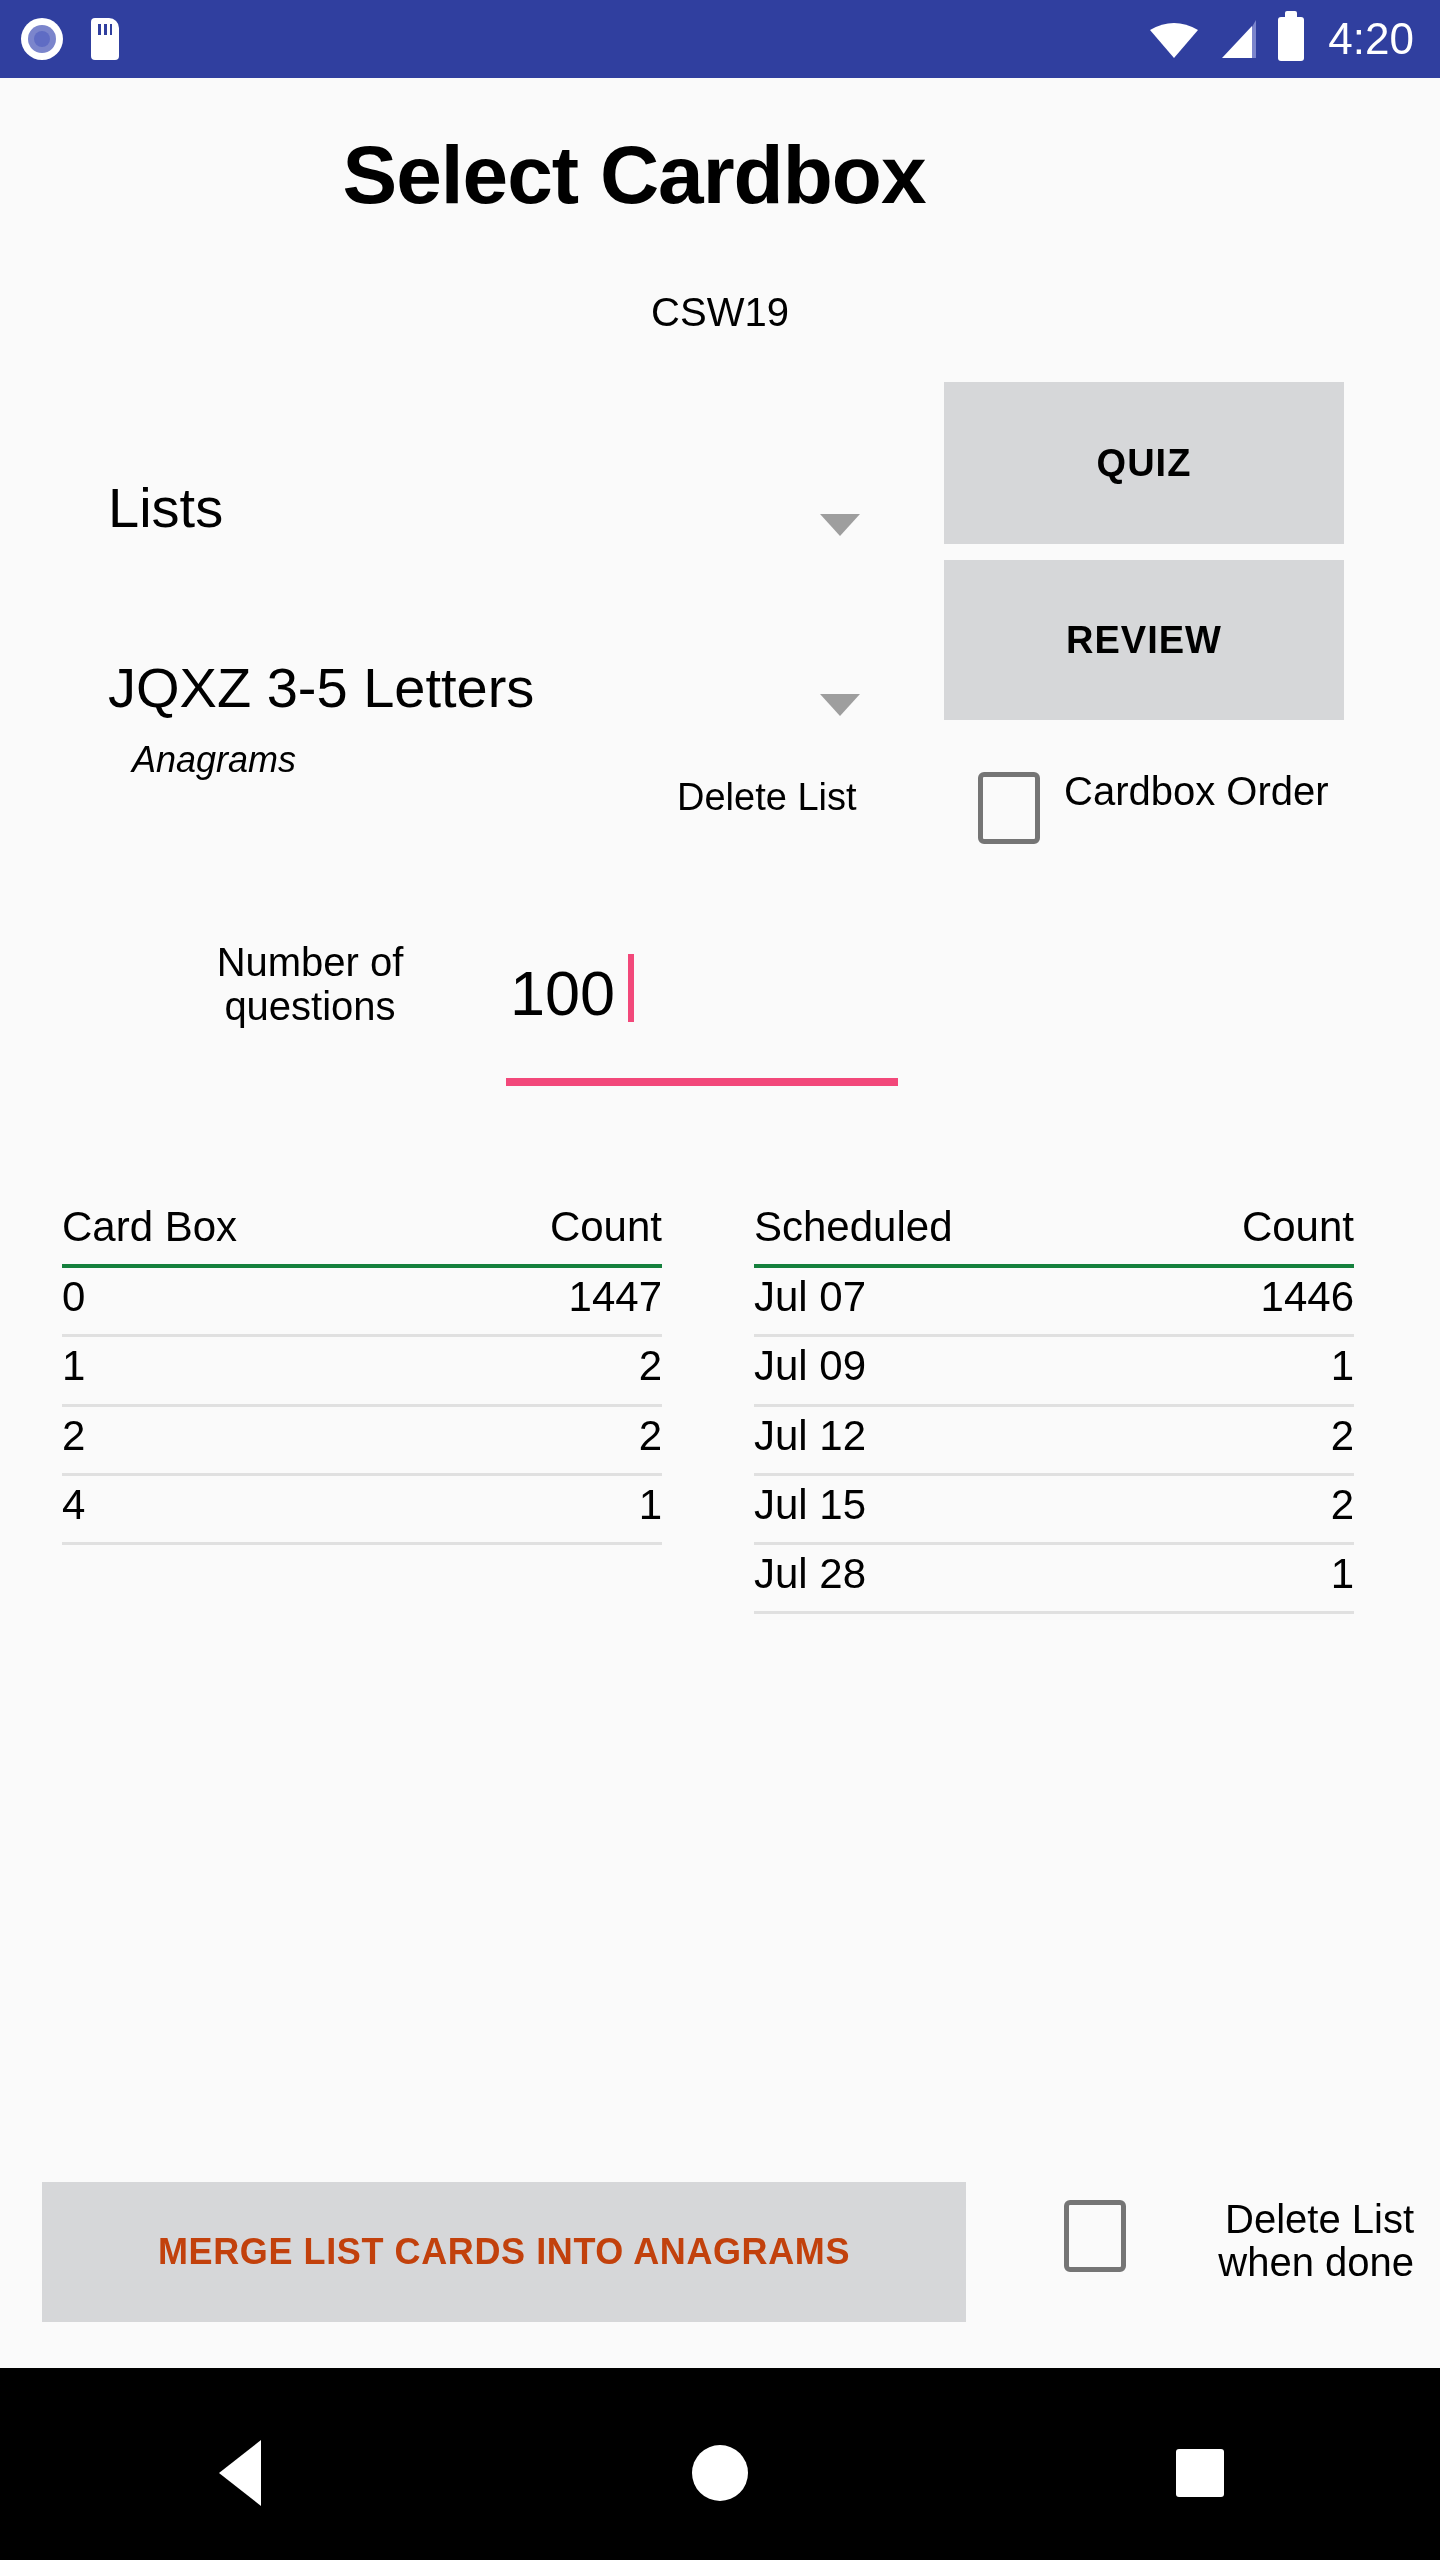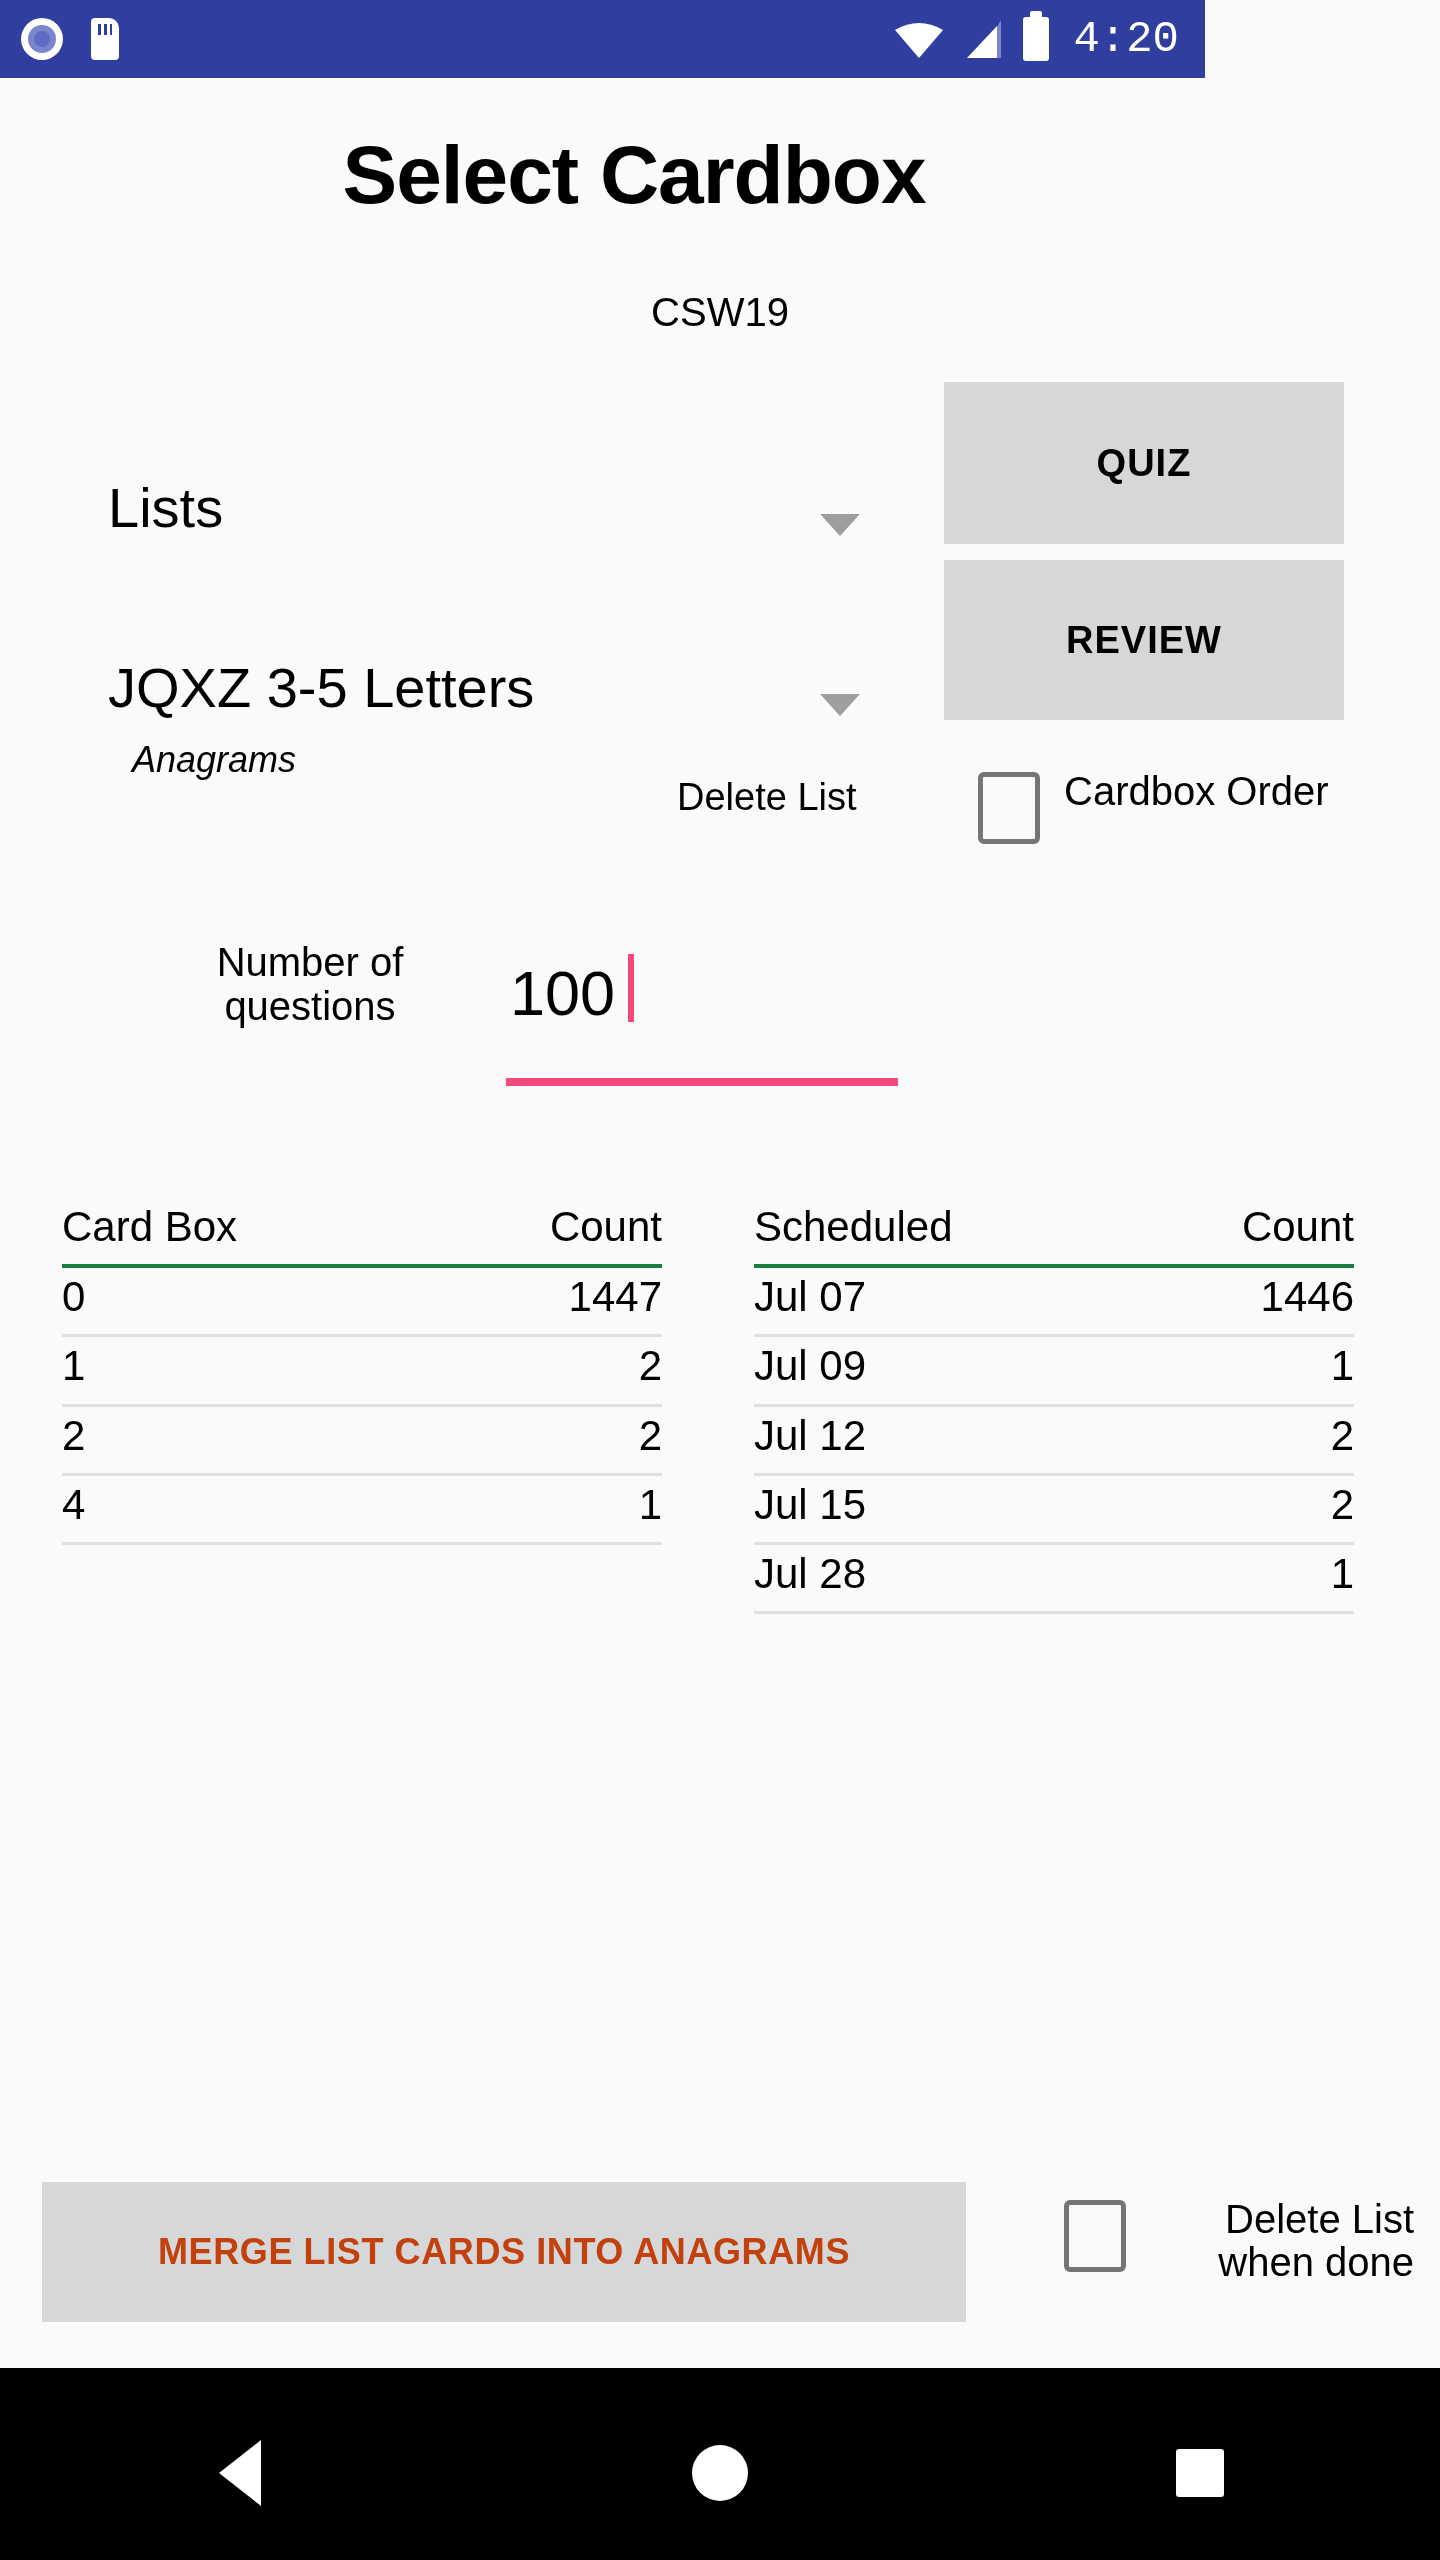--- a/index.html
+++ b/index.html
@@ -16,27 +16,26 @@
     position: relative;
     width: 1440px;
     height: 2560px;
     background: #fafafa;
   }
 
   
   .status-bar {
     position: absolute;
     top: 0; left: 0;
-    width: 1205px;
+    width: 1440px;
     height: 78px;
     background: #303f9f;
     display: flex;
     align-items: center;
     padding: 0 26px 0 21px;
-    font-family: Liberation Mono, monospace;
   }
   .status-left {
     display: flex;
     align-items: center;
     gap: 28px;
   }
   .status-right {
     margin-left: auto;
     display: flex;
     align-items: center;

